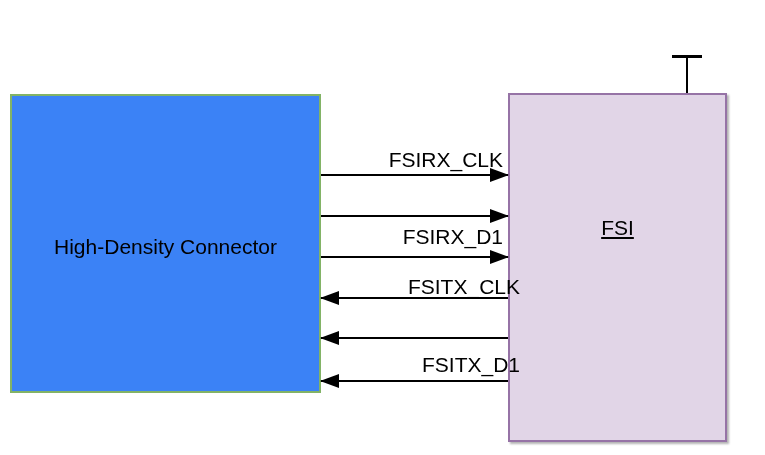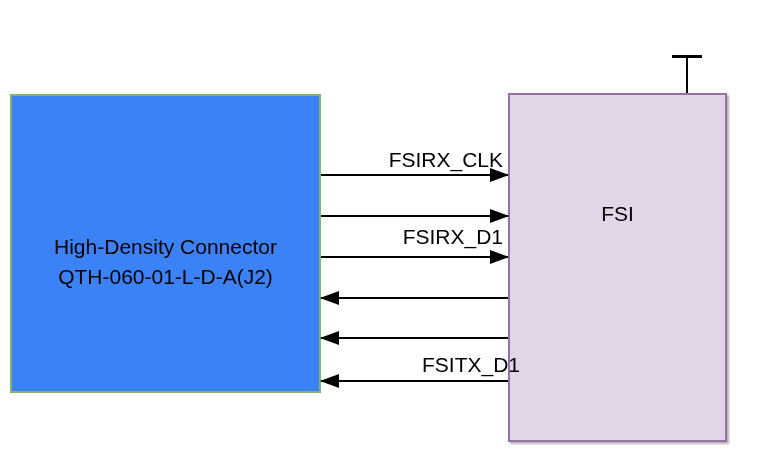--- a/index.html
+++ b/index.html
@@ -16,21 +16,21 @@
   .box.purple{
     left:508px;top:93px;width:219px;height:349px;
     background:#e1d5e7;border:2px solid #9673a6;
     box-shadow:2px 2px 2px rgba(0,0,0,0.3);
   }
   .box-label{
     position:absolute;left:0;width:100%;text-align:center;
     font-size:21px;line-height:30px;white-space:nowrap;
   }
   .green-label{top:136px;}
-  .purple-label{top:104px;}
+  .purple-label{top:118px;text-decoration:underline;}
   
   .power-label{
     position:absolute;left:627px;top:30px;width:120px;text-align:center;
     font-size:20px;white-space:nowrap;
   }
   .power-bar{position:absolute;left:672px;top:55px;width:30px;height:3px;background:#000;}
   .power-stem{position:absolute;left:686px;top:57px;width:2px;height:36px;background:#000;}
   
   .sig-line{position:absolute;left:321px;width:187px;height:2px;background:#000;}
   .y1{top:174px}.y2{top:215px}.y3{top:256px}.y4{top:297px}.y5{top:337px}.y6{top:380px}
@@ -46,21 +46,20 @@
   .ly1{top:148px}.ly2{top:187px}.ly3{top:225px}.ly4{top:275px}.ly5{top:315px}.ly6{top:353px}
 </style>
 </head>
 <body>
 
 <div class="canvas">
 
   <div class="box green">
     <div class="box-label green-label">
       <div>High-Density Connector</div>
-      <div>QTH-060-01-L-D-A(J2)</div>
     </div>
   </div>
 
   <div class="box purple">
     <div class="box-label purple-label">
       <div>FSI</div>
     </div>
   </div>
 
   <div class="power-bar"></div>
@@ -70,20 +69,21 @@
   <div class="sig-line y1"></div>
   <div class="head r hy1"></div>
 
   <div class="sig-line y2"></div>
   <div class="head r hy2"></div>
 
   <div class="sig-label rx ly3">FSIRX_D1</div>
   <div class="sig-line y3"></div>
   <div class="head r hy3"></div>
 
+  <div class="sig-label tx ly4">FSITX_CLK</div>
   <div class="sig-line y4"></div>
   <div class="head l hy4"></div>
 
   <div class="sig-line y5"></div>
   <div class="head l hy5"></div>
 
   <div class="sig-label tx ly6">FSITX_D1</div>
   <div class="sig-line y6"></div>
   <div class="head l hy6"></div>
 

